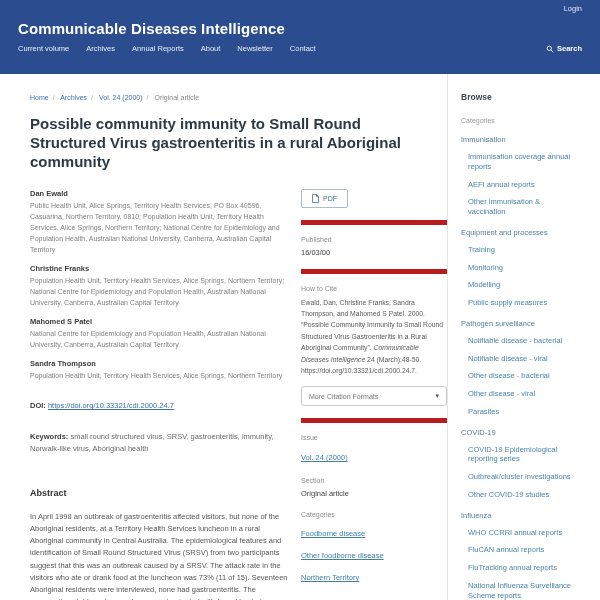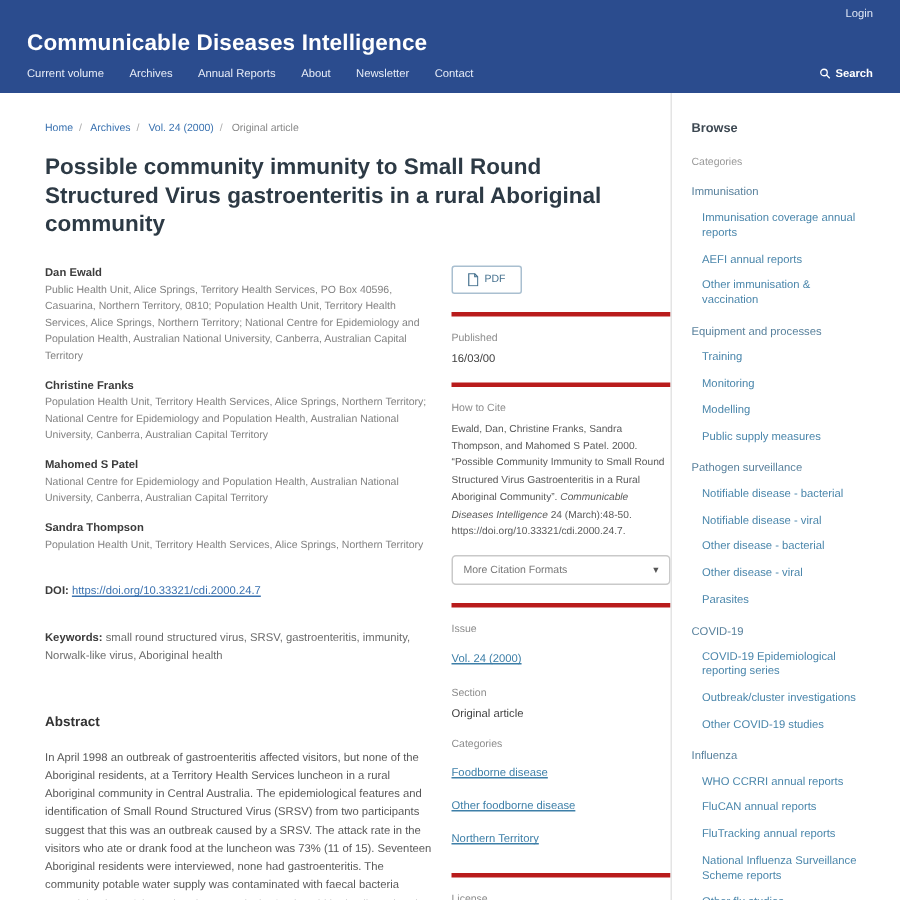--- a/index.html
+++ b/index.html
@@ -1,21 +1,21 @@
 <!DOCTYPE html>
 <html><head>
 <meta charset="utf-8">
 <style>
   * { box-sizing: border-box; margin: 0; padding: 0; }
   html, body { width: 600px; height: 600px; overflow: hidden; background: #fff;
     font-family: "Liberation Sans", sans-serif; color: #4a4a4a; }
   a { text-decoration: underline; cursor: pointer; }
 
   
-  .site-header { background: #2b4c8e; color: #fff; height: 62px; padding: 4px 18px 0 18px; }
+  .site-header { background: #2b4c8e; color: #fff; height: 74px; padding: 4px 18px 0 18px; }
   .login-row { text-align: right; font-size: 7.5px; }
   .login-link { color: #dfe6f5; text-decoration: none; }
   .site-title { font-size: 15px; font-weight: bold; margin-top: 7px; letter-spacing: .1px; }
   .main-nav { display: flex; align-items: center; gap: 17px; margin-top: 7px; font-size: 7.5px; }
   .main-nav a { color: #e8edf8; text-decoration: none; }
   .nav-search { margin-left: auto; display: flex; align-items: center; gap: 3px; color: #fff; font-weight: bold; }
 
   
   .page { display: flex; height: 538px; }
   .main-area { width: 447px; padding: 20px 0 0 30px; }
@@ -38,21 +38,21 @@
   .author-name { font-size: 7.5px; font-weight: bold; color: #3c3c3c; margin-bottom: 2px; }
   .author-affil { font-size: 7px; color: #828282; line-height: 1.58; }
   .doi-line { margin-top: 20px; font-size: 7.5px; }
   .doi-line .lbl, .kw-line .lbl { font-weight: bold; color: #3c3c3c; }
   .doi-line a { color: #3a72b0; }
   .kw-line { margin-top: 21px; font-size: 7.5px; color: #6b6b6b; line-height: 1.65; }
   .abstract-h { margin-top: 32px; font-size: 9px; font-weight: bold; color: #333; }
   .abstract-p { margin-top: 13px; font-size: 7.5px; color: #585858; line-height: 1.63; }
 
   
-  .meta-section { padding: 11px 0 12px 0; border-top: 3px solid #b91c1c; }
+  .meta-section { padding: 11px 0 12px 0; border-top: 5px solid #b91c1c; }
   .meta-section.first { border-top: none; padding-top: 0; }
   .meta-label { font-size: 7px; color: #8c8c8c; margin-bottom: 5px; }
   .meta-value { font-size: 7.5px; color: #3f3f3f; }
   .pdf-btn { display: inline-flex; align-items: center; gap: 4px; background: #fff;
     border: 1px solid #a9bfd0; border-radius: 2px; padding: 4px 10px; font-size: 7px;
     color: #46718f; cursor: pointer; font-family: inherit; }
   .cite-text { font-size: 6.8px; color: #5a5a5a; line-height: 1.68; }
   .cite-text .journal { font-style: italic; }
   .cite-dropdown { margin-top: 10px; border: 1px solid #c9c9c9; border-radius: 3px;
     padding: 5px 7px; display: flex; justify-content: space-between; align-items: center;

